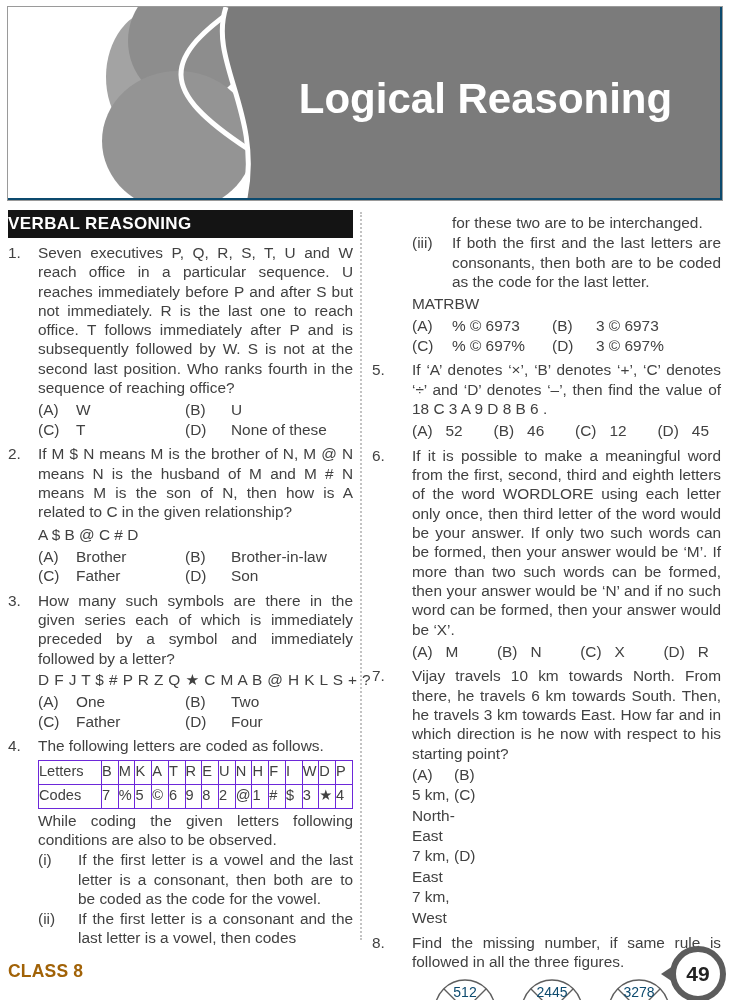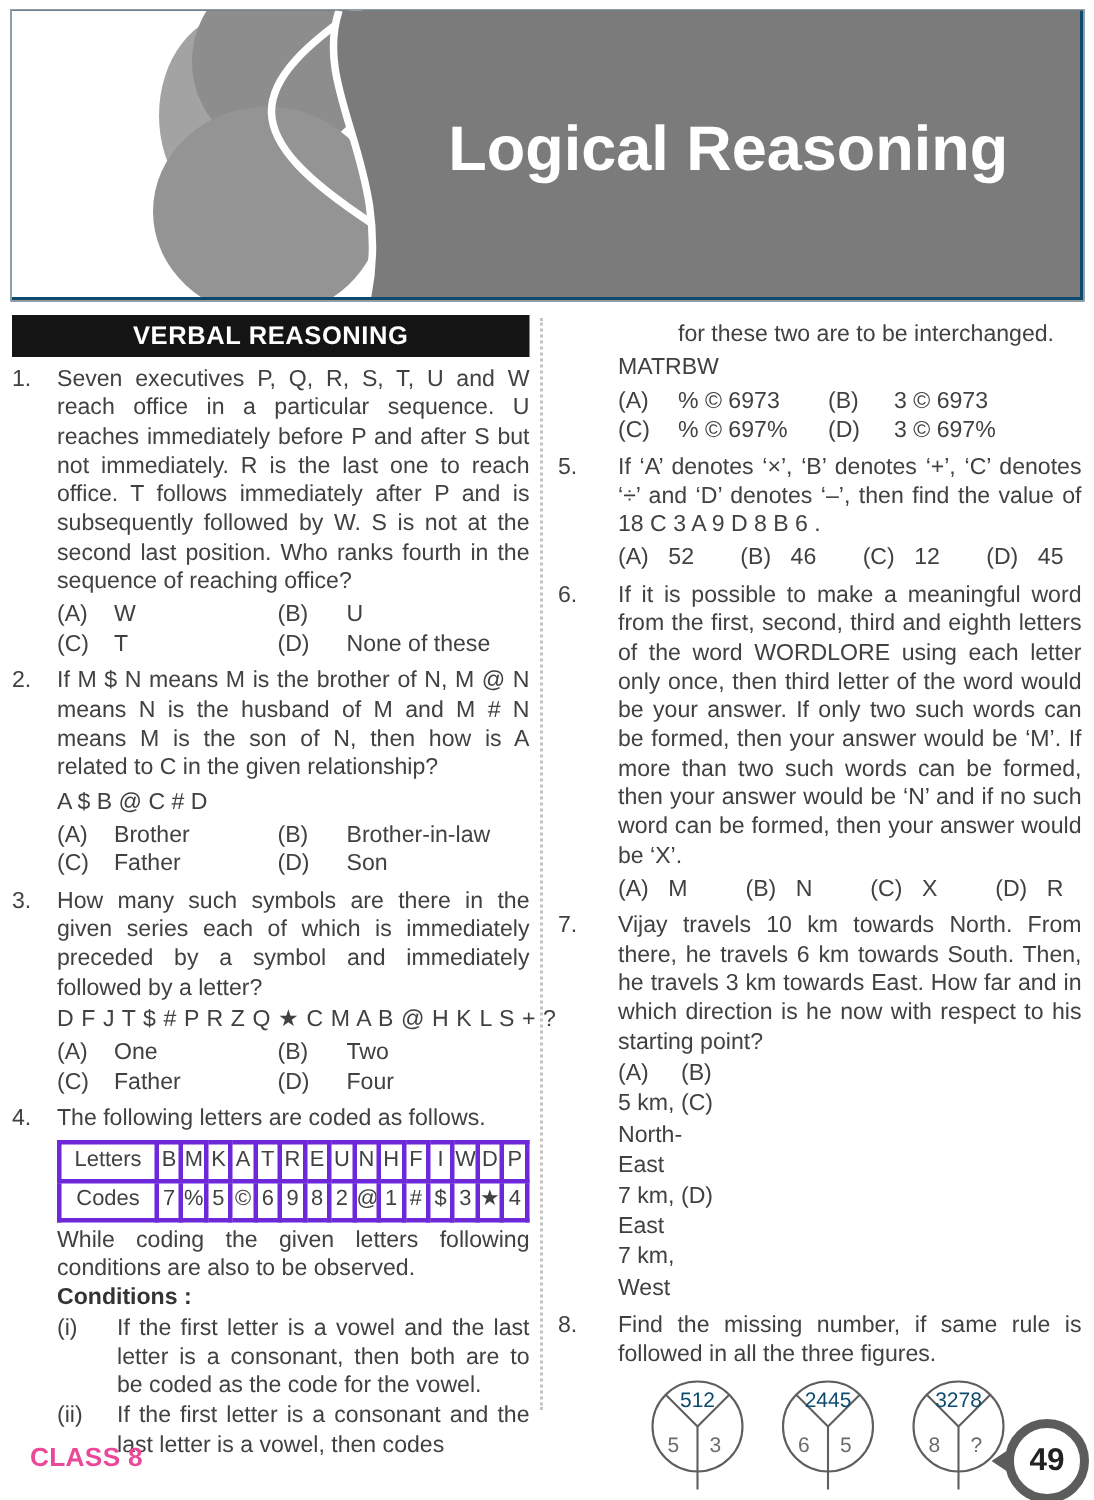--- a/index.html
+++ b/index.html
@@ -11,21 +11,21 @@
   
   .header{position:absolute;left:7px;top:6px;width:714px;height:193px;border:1px solid #9a9a9a;background:#0c4a6e;overflow:hidden}
   .header svg{position:absolute;left:0;top:0}
   .htitle{position:absolute;left:250px;top:66px;width:455px;text-align:center;
     font-size:42px;line-height:52px;font-weight:bold;color:#ffffff;letter-spacing:0px}
   
   .divider{position:absolute;left:360px;top:212px;height:728px;border-left:2px dotted #c3c3c3}
   .col{position:absolute;top:210px}
   .left{left:8px;width:345px}
   .right{left:372px;width:349px;top:212px}
-  .secbar{background:#141414;color:#fff;text-align:center;font-weight:bold;
+  .secbar{background:#141414;color:#fff;text-align:left;font-weight:bold;
     font-size:17px;height:28px;line-height:28px;letter-spacing:.4px;margin-bottom:2px}
   .q{display:flex;margin-top:5px}
   .qnum{flex:none;width:30px}
   .right .qnum{width:40px}
   .qbody{flex:1;min-width:0}
   .qtext{text-align:justify}
   .center-line{text-align:left;margin:3px 0 1px}
   .right .center-line{padding-right:40px}
   .series{white-space:nowrap;letter-spacing:.4px;margin:2px 0 0}
   
@@ -35,31 +35,31 @@
   .pair{display:inline-flex}
   .pair .ol{margin-right:13px}
   .optstack{display:grid;grid-template-columns:42px 1fr;margin-top:2px;line-height:20.4px}
   
   .sub{display:flex;margin-top:1px}
   .sublabel{flex:none;width:40px}
   .subtext{flex:1;min-width:0;text-align:justify}
   .bold{font-weight:bold;color:#333}
   
   .codes-table{border-collapse:collapse;width:100%;margin:4px 0 2px;table-layout:fixed;font-size:14.6px}
-  .codes-table td{border:3px solid #6d28d9;text-align:center;padding:1px 0;height:21px;overflow:hidden}
+  .codes-table td{border:1px solid #6d28d9;text-align:left;padding:1px 0;height:21px;overflow:hidden}
   .codes-table td.rowhead{width:62px}
   
   .figrow{display:flex;margin:4px 0 0 20px;gap:21px}
   .fig{position:relative;width:66px;height:78px;flex:none}
   .fig svg{position:absolute;left:0;top:0}
   .ftop{position:absolute;left:0;right:0;top:7px;text-align:center;font-size:14px;color:#0c4a6e}
   .fleft{position:absolute;left:13px;top:37px;font-size:14px;color:#6b6b6b}
   .fright{position:absolute;left:41px;top:37px;font-size:14px;color:#6b6b6b}
   
-  .footer-class{position:absolute;left:20px;top:962px;font-size:17.5px;font-weight:bold;color:#ec4899;letter-spacing:.2px}
+  .footer-class{position:absolute;left:8px;top:962px;font-size:17.5px;font-weight:bold;color:#a16207;letter-spacing:.2px}
   .page-badge{position:absolute;right:3px;top:946px;width:44px;height:44px;border:6px solid #5c5c5c;
     border-radius:50%;background:#fff;display:flex;align-items:center;justify-content:center;
     font-weight:bold;font-size:21px;color:#222}
   .badge-tail{position:absolute;left:-15px;top:50%;transform:translateY(-50%);width:0;height:0;
     border-top:10px solid transparent;border-bottom:10px solid transparent;border-right:15px solid #5c5c5c}
 </style>
 </head>
 <body>
 
 <div class="header">
@@ -174,41 +174,44 @@
           <td>1</td>
           <td>#</td>
           <td>$</td>
           <td>3</td>
           <td>★</td>
           <td>4</td>
         </tr>
       </tbody>
         </table>
       <div class="qtext">While coding the given letters following conditions are also to be observed.</div>
-      <div class="bold">Conditions :</div>
       <div class="sub">
         <span class="sublabel">(i)</span>
         <span class="subtext">If the first letter is a vowel and the last letter is a consonant, then both are to be coded as the code for the vowel.</span>
       </div>
       <div class="sub">
         <span class="sublabel">(ii)</span>
         <span class="subtext">If the first letter is a consonant and the last letter is a vowel, then codes</span>
       </div>
     </div>
   </div>
 </div>
 
 <div class="col right">
 
   <div class="q" style="margin-top:0">
     <div class="qnum"></div>
     <div class="qbody">
       <div class="sub">
         <span class="sublabel"></span>
         <span class="subtext">for these two are to be interchanged.</span>
+      </div>
+      <div class="sub">
+        <span class="sublabel">(iii)</span>
+        <span class="subtext">If both the first and the last letters are consonants, then both are to be coded as the code for the last letter.</span>
       </div>
       <div class="center-line">MATRBW</div>
       <div class="optgrid">
         <span class="ol">(A)</span>
           <span class="ov">% © 6973</span>
         <span class="ol">(B)</span>
           <span class="ov">3 © 6973</span>
         <span class="ol">(C)</span>
           <span class="ov">% © 697%</span>
         <span class="ol">(D)</span>

